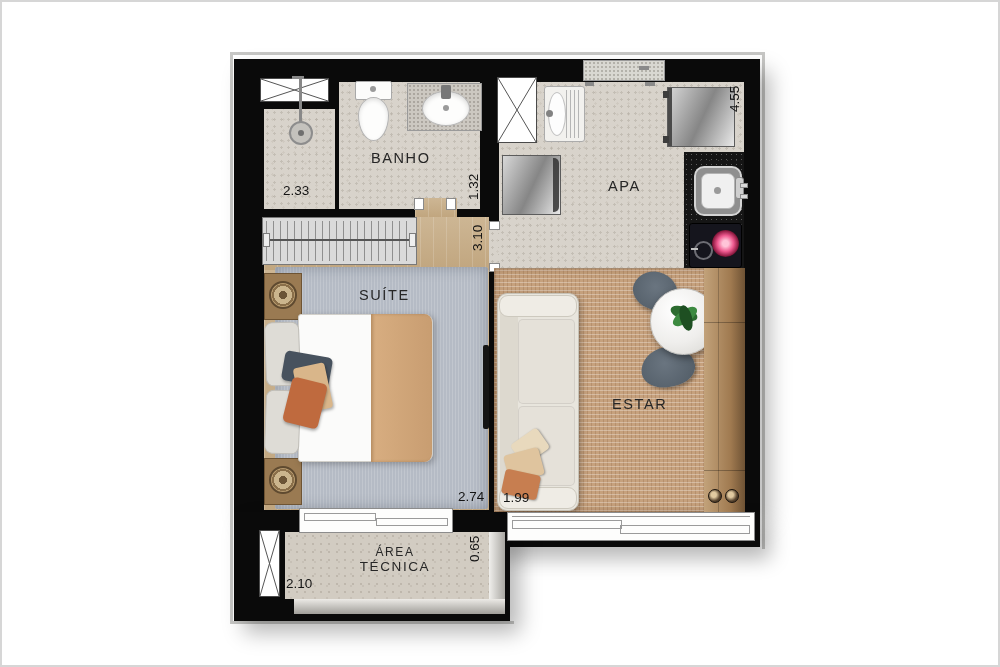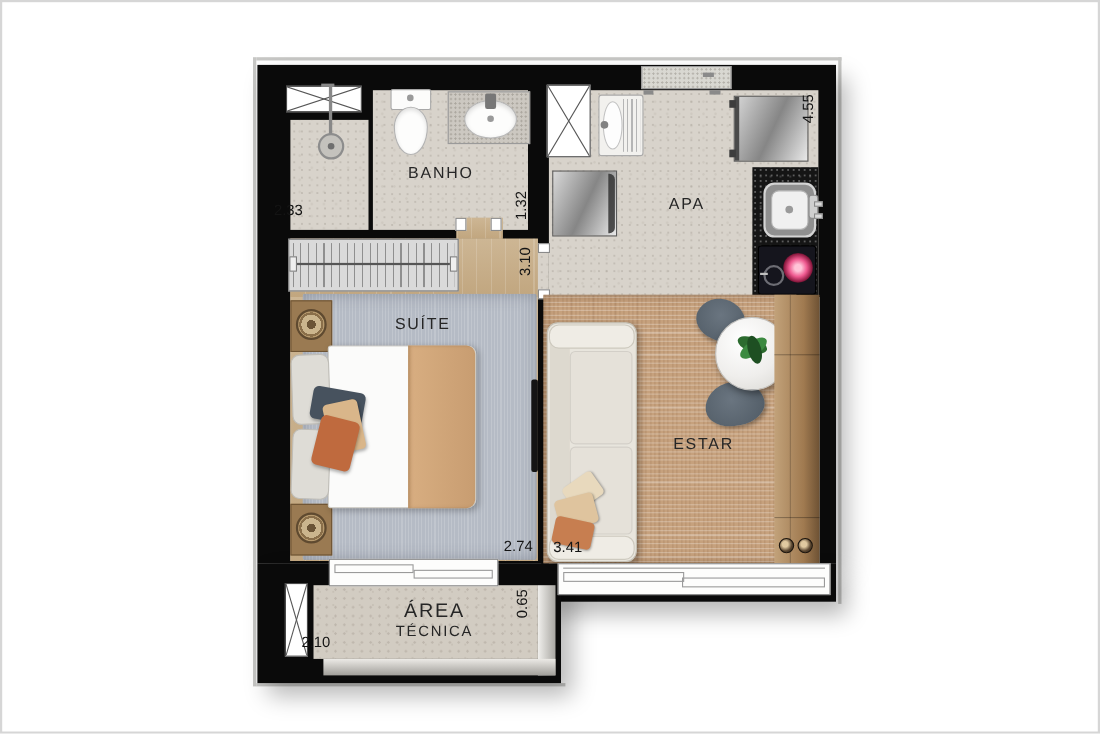--- a/index.html
+++ b/index.html
@@ -196,26 +196,26 @@
   <div class="a winpanel" style="left:618px;top:523px;width:130px;height:9px"></div>
 
   <div class="a" style="left:487px;top:530px;width:16px;height:82px;background:linear-gradient(90deg,#f0efec,#a9a7a2)"></div>
   <div class="a" style="left:292px;top:597px;width:211px;height:15px;background:linear-gradient(180deg,#eceae6,#a09e99)"></div>
 
   <div class="a lbl" style="left:369px;top:148px">BANHO</div>
   <div class="a lbl" style="left:606px;top:176px">APA</div>
   <div class="a lbl" style="left:357px;top:285px">SUÍTE</div>
   <div class="a lbl" style="left:610px;top:394px">ESTAR</div>
   <div class="a" style="left:328px;top:543px;width:130px;text-align:center">
-    <span class="lbl" style="display:block;font-size:18px">ÁREA</span>
+    <span class="lbl" style="display:block;font-size:12px">ÁREA</span>
     <span class="lbl" style="display:block;font-size:13.5px">TÉCNICA</span>
   </div>
 
-  <div class="a dim" style="left:247px;top:181px">2.33</div>
+  <div class="a dim" style="left:281px;top:181px">2.33</div>
   <div class="a dim dimv" style="left:464px;top:198px">1.32</div>
   <div class="a dim dimv" style="left:468px;top:249px">3.10</div>
   <div class="a dim dimv" style="left:725px;top:110px">4.55</div>
   <div class="a dim" style="left:456px;top:487px">2.74</div>
-  <div class="a dim" style="left:501px;top:488px">3.41</div>
+  <div class="a dim" style="left:501px;top:488px">1.99</div>
   <div class="a dim dimv" style="left:465px;top:560px">0.65</div>
-  <div class="a dim" style="left:272px;top:574px">2.10</div>
+  <div class="a dim" style="left:284px;top:574px">2.10</div>
 
 </div>
 
 </body></html>

